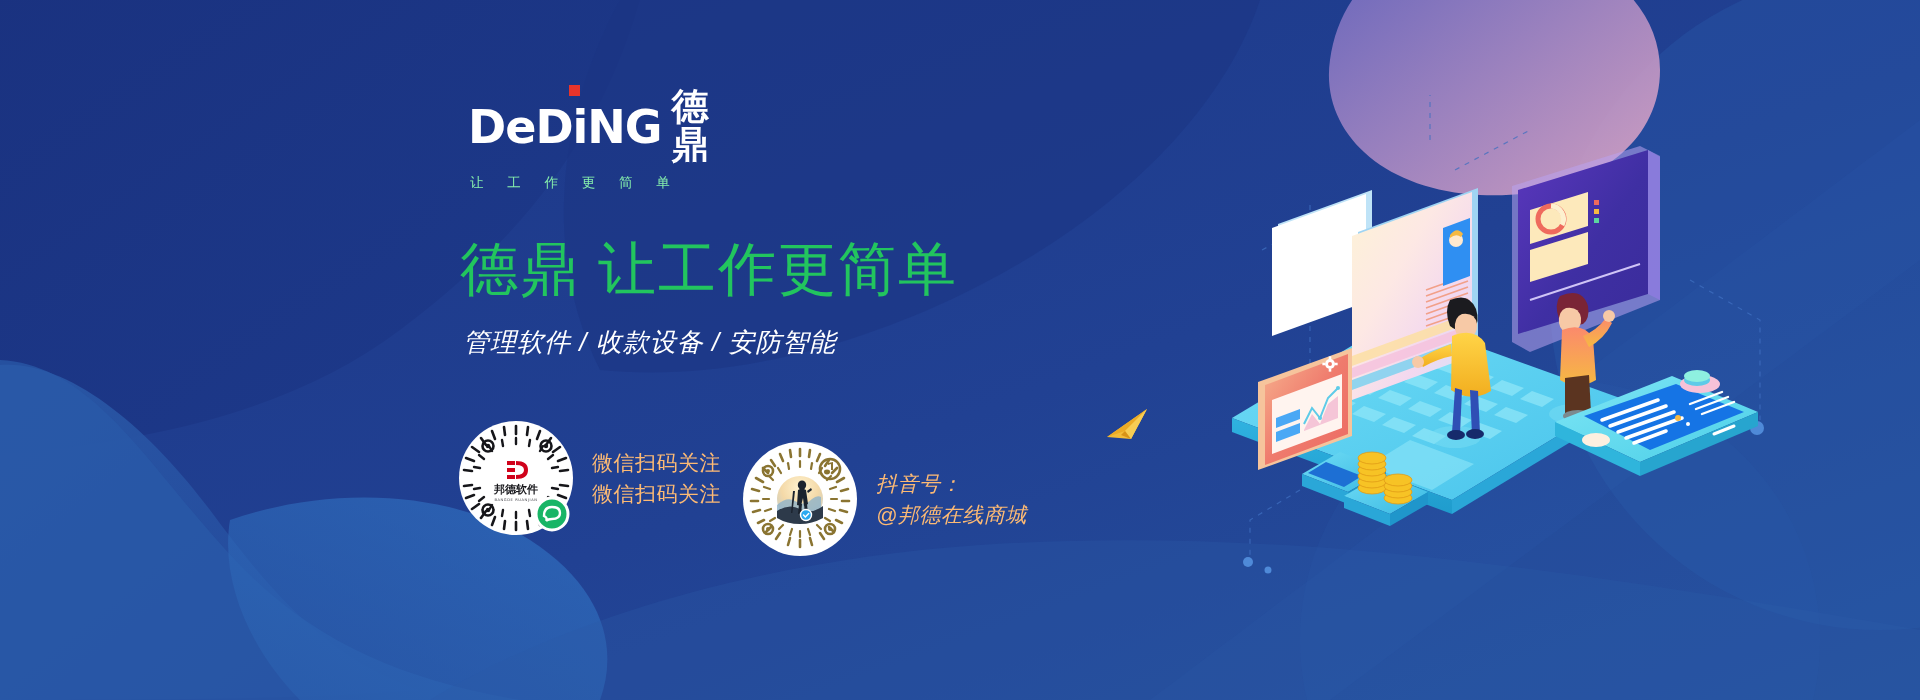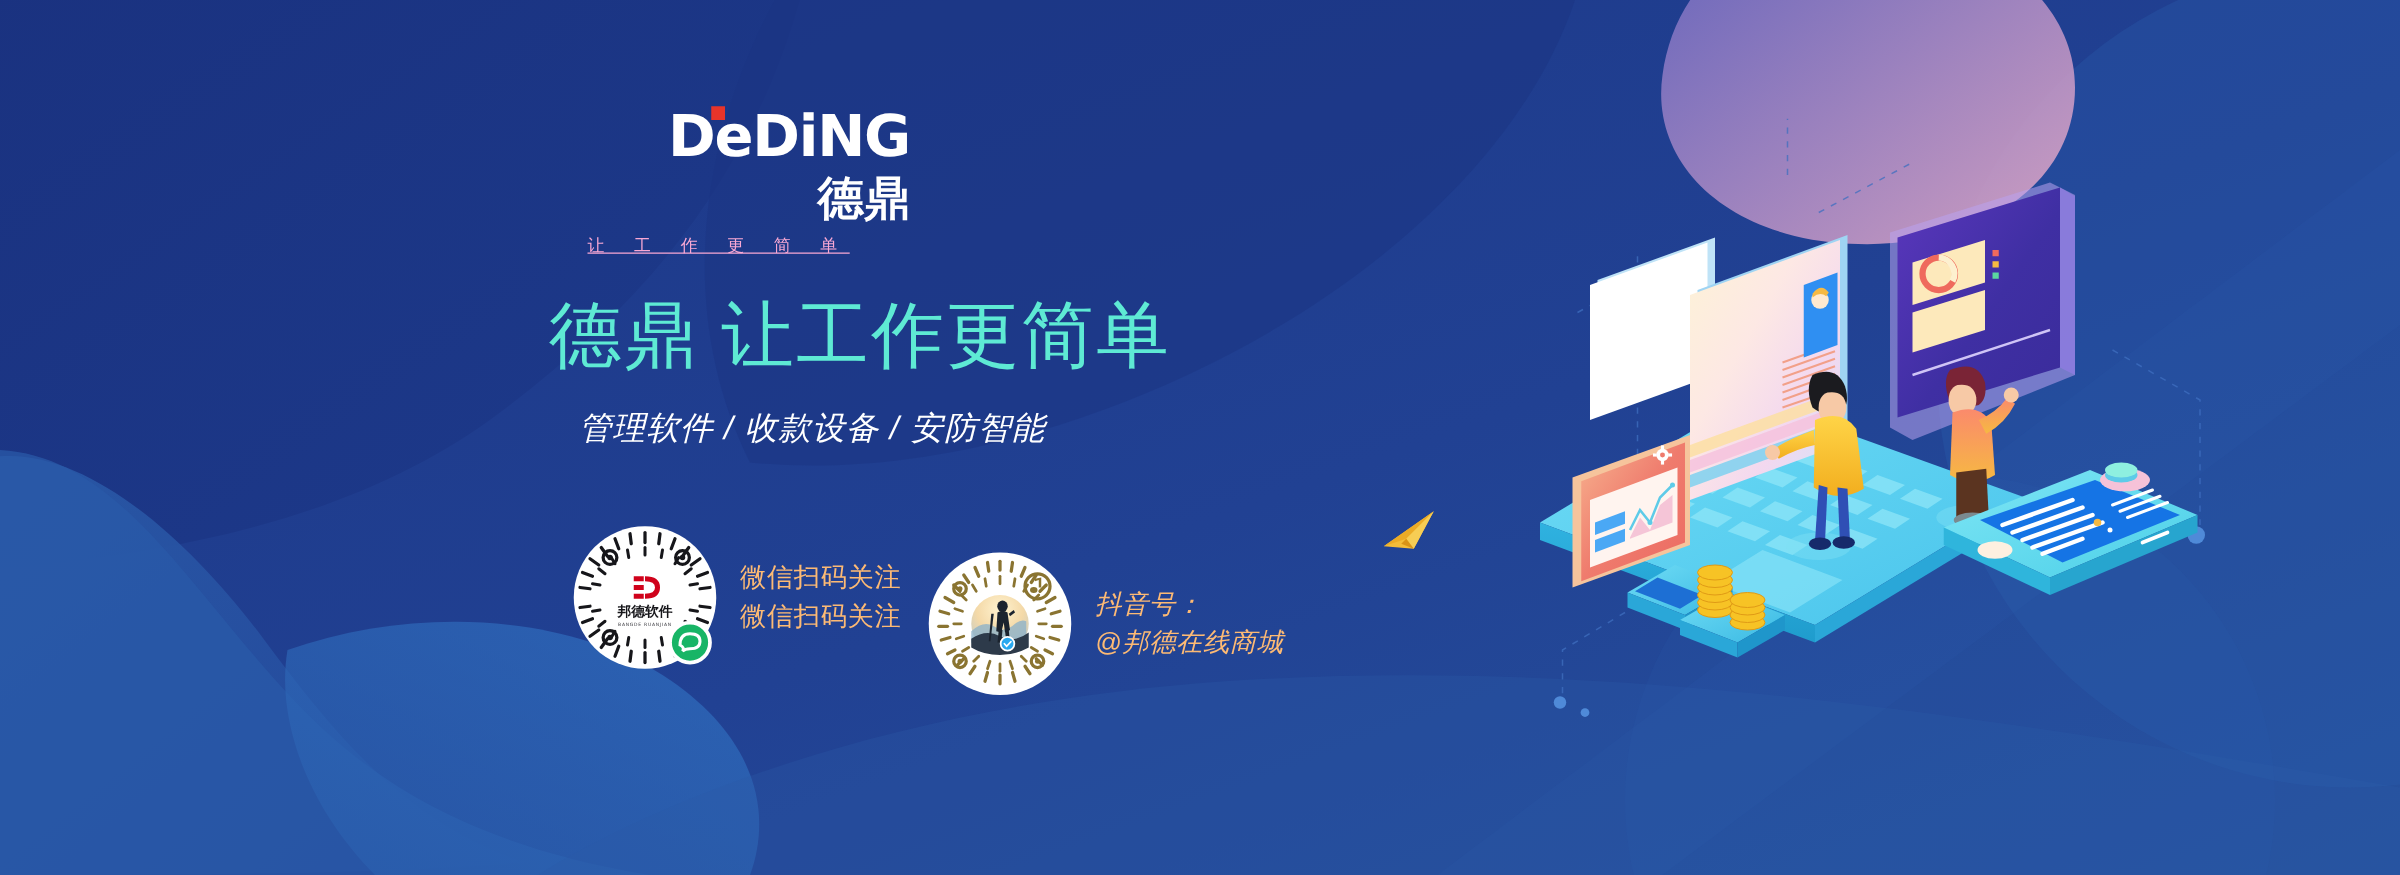--- a/index.html
+++ b/index.html
@@ -7,43 +7,43 @@
   #banner{
     position:relative;width:1920px;height:700px;overflow:hidden;
     font-family:"Liberation Sans","DejaVu Sans",sans-serif;
     background:#1f3f91;
   }
   .layer{position:absolute;inset:0;}
   svg.layer{display:block;}
 
   
   #logo-block{position:absolute;left:468px;top:88px;width:260px;}
-  #logo-wordmark{display:flex;align-items:flex-end;gap:10px;position:relative;flex-direction:column;}
+  #logo-wordmark{display:flex;align-items:center;gap:10px;position:relative;}
   #logo-latin{
     font-family:"DejaVu Sans",sans-serif;
     font-size:46px;line-height:42px;font-weight:700;color:#ffffff;
     letter-spacing:-1px;position:relative;
   }
   #logo-accent{
     position:absolute;width:11px;height:11px;background:#e8342a;
     left:101px;top:-3px;
   }
   #logo-cn{
     font-size:37px;line-height:38px;font-weight:700;color:#ffffff;
     letter-spacing:0px;padding-bottom:1px;
   }
   #logo-tagline{
-    margin-top:9px;font-size:13.5px;color:#f9a8d4;letter-spacing:10px;
-    font-weight:400;white-space:nowrap;padding-left:2px;text-decoration:underline;
+    margin-top:9px;font-size:13.5px;color:#86efac;letter-spacing:10px;
+    font-weight:400;white-space:nowrap;padding-left:2px;
   }
 
   
   #headline{
-    position:absolute;left:439px;top:238px;
-    font-size:58px;line-height:62px;color:#5eead4;font-weight:400;
+    position:absolute;left:460px;top:238px;
+    font-size:58px;line-height:62px;color:#22c55e;font-weight:400;
     letter-spacing:2px;white-space:nowrap;
   }
   #headline .gap{display:inline-block;width:18px;}
   #subtitle{
     position:absolute;left:463px;top:325px;
     font-size:26px;line-height:34px;color:#ffffff;font-weight:400;
     letter-spacing:1px;white-space:nowrap;font-style:italic;
   }
 
   

